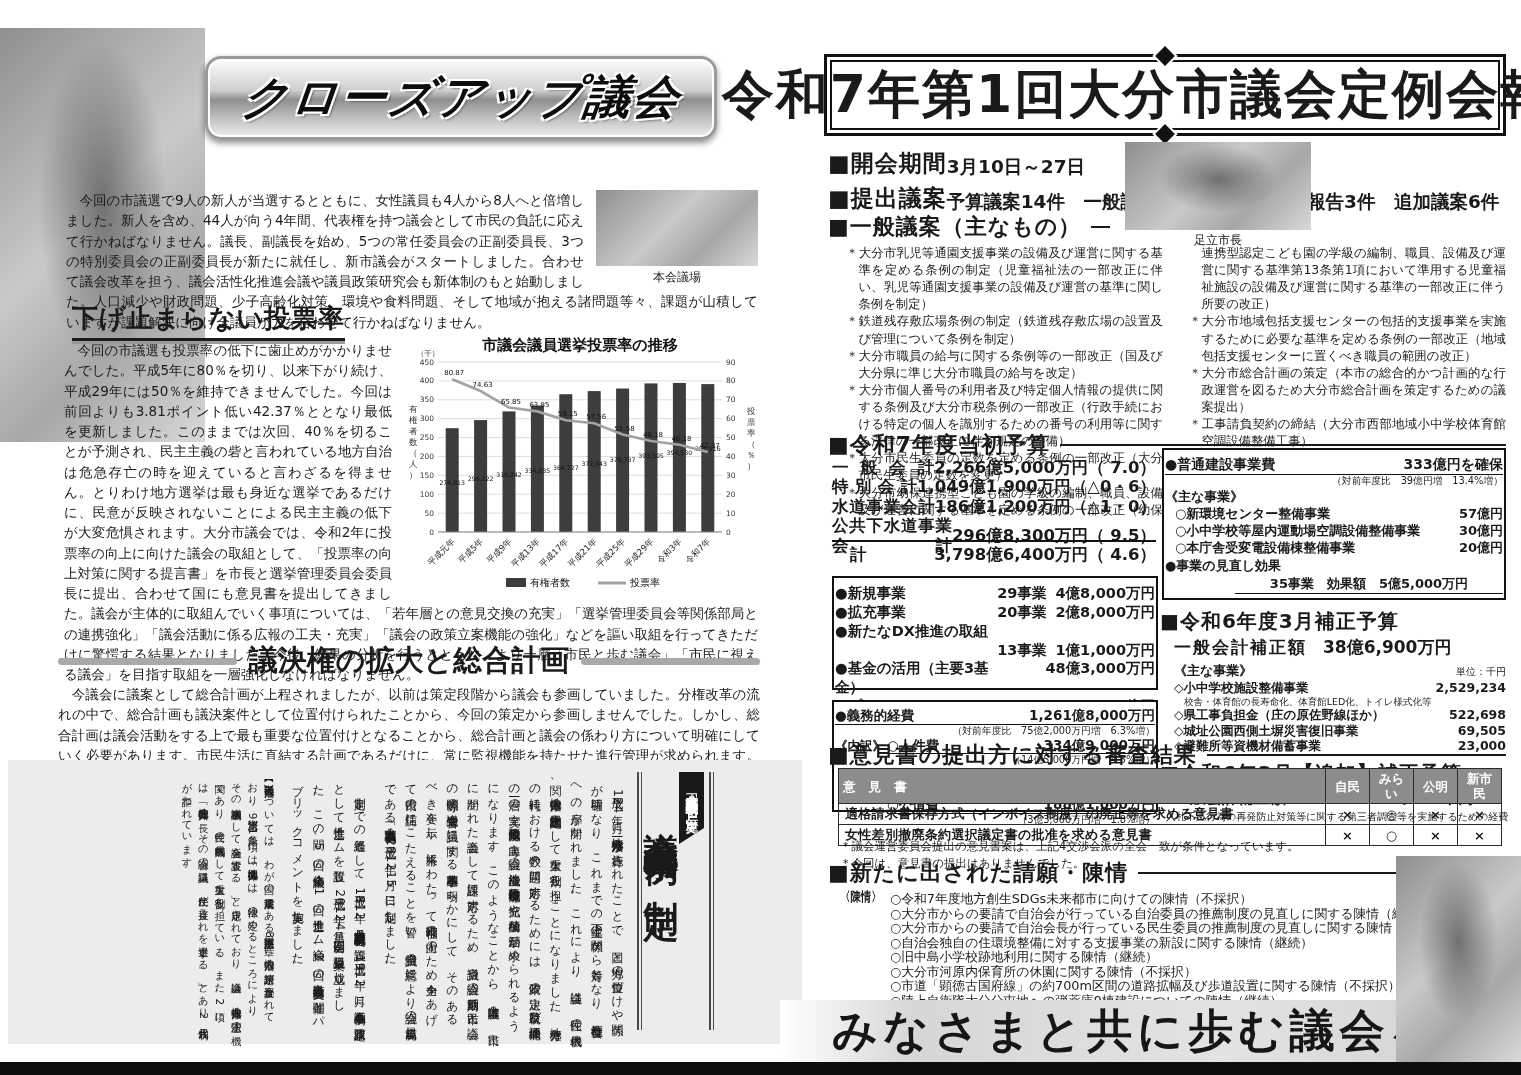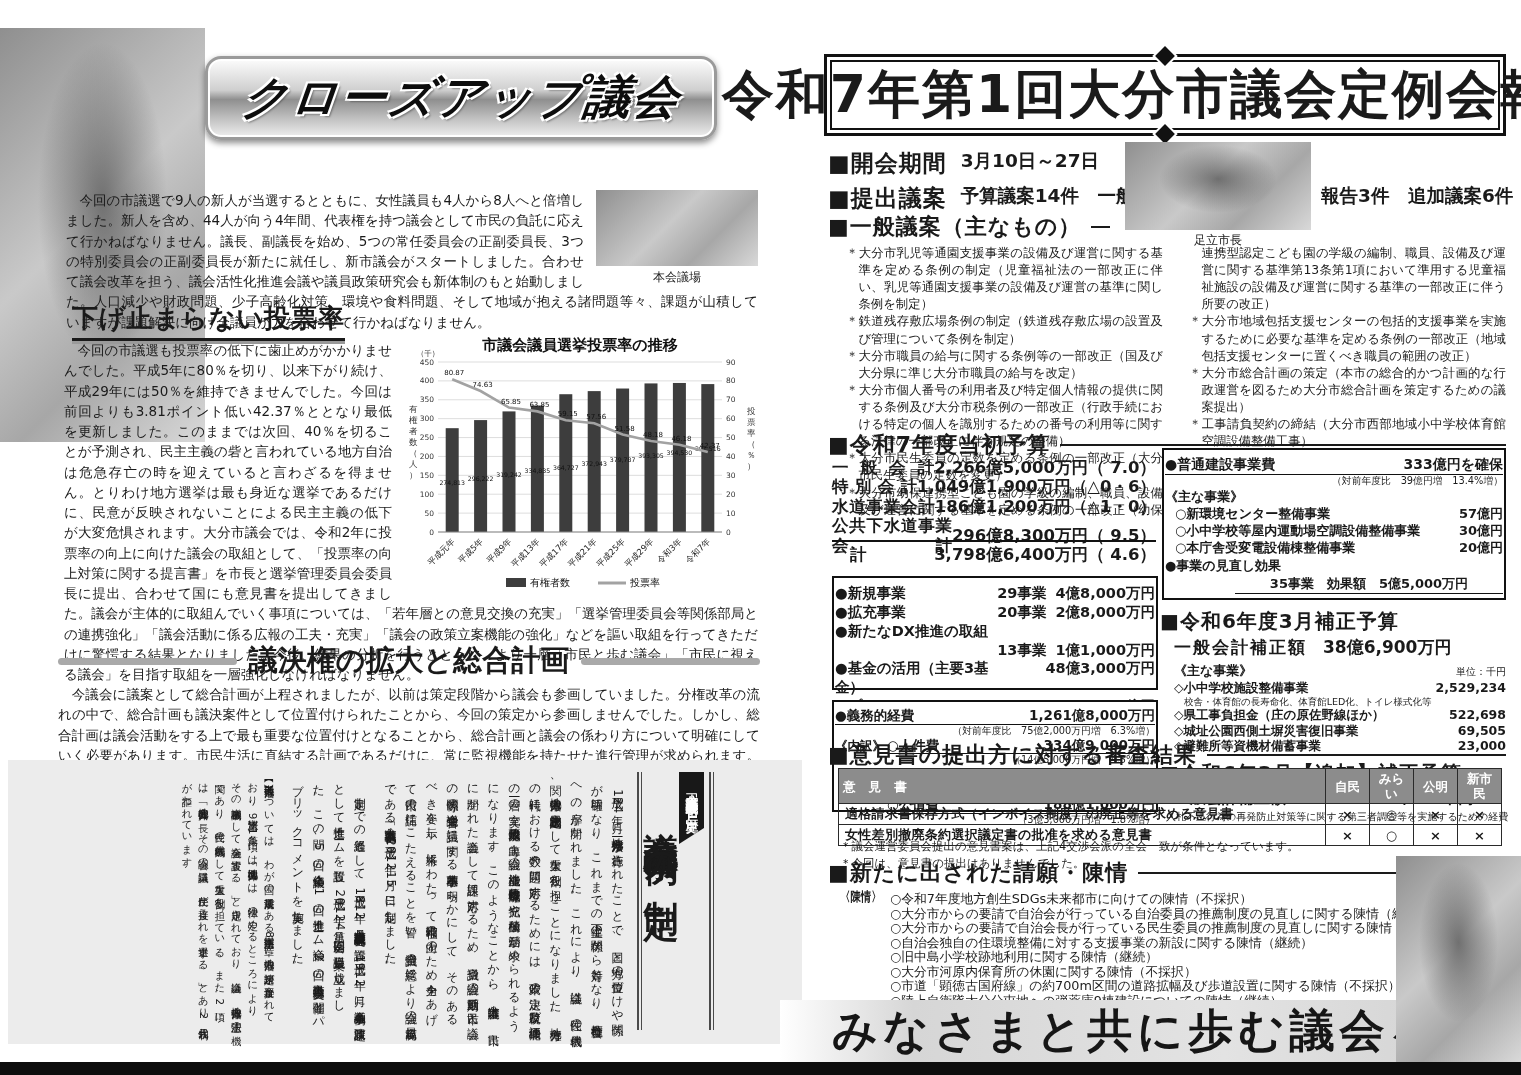--- a/index.html
+++ b/index.html
@@ -68,21 +68,21 @@
     border:3px solid #111;box-shadow:inset 0 0 0 3px #fff,inset 0 0 0 5px #111;
     display:flex;align-items:center;justify-content:center;background:#fff;
   }
   .report-title-box::before,.report-title-box::after{
     content:"";position:absolute;left:50%;width:14px;height:14px;background:#111;
     transform:translateX(-50%) rotate(45deg);
   }
   .report-title-box::before{top:-8px;box-shadow:0 0 0 2px #fff;}
   .report-title-box::after{bottom:-8px;box-shadow:0 0 0 2px #fff;}
   .report-title{font-size:52px;font-weight:700;letter-spacing:2px;white-space:nowrap;}
-  .kv{display:flex;align-items:flex-start;gap:14px;}
+  .kv{display:flex;align-items:flex-end;gap:0;}
   .kv-session{left:828px;top:148px;}
   .kv-bills{left:828px;top:183px;}
   .kv .k{font-size:23px;font-weight:900;letter-spacing:1px;white-space:nowrap;}
   .kv .v{font-size:18.5px;font-weight:600;white-space:nowrap;}
   .mayor-photo{left:1125px;top:142px;width:186px;height:88px;}
   .mayor-cap{left:1125px;top:232px;width:186px;text-align:center;font-size:12px;}
   .sec-h{display:flex;align-items:center;gap:10px;}
   .sec-h .t{font-size:22px;font-weight:900;white-space:nowrap;letter-spacing:1px;}
   .sec-h .line{flex:1;height:2.5px;background:#1a1a1a;}
   .sh-general{left:828px;top:212px;width:282px;}

